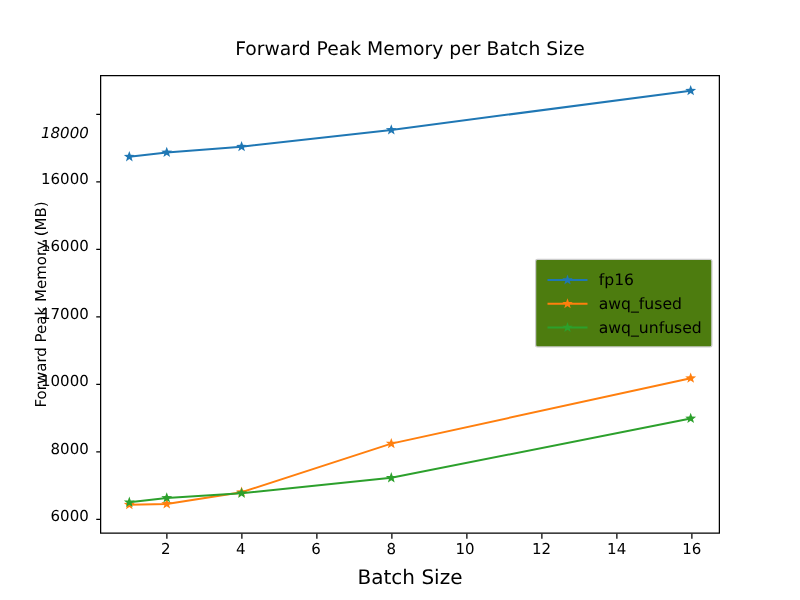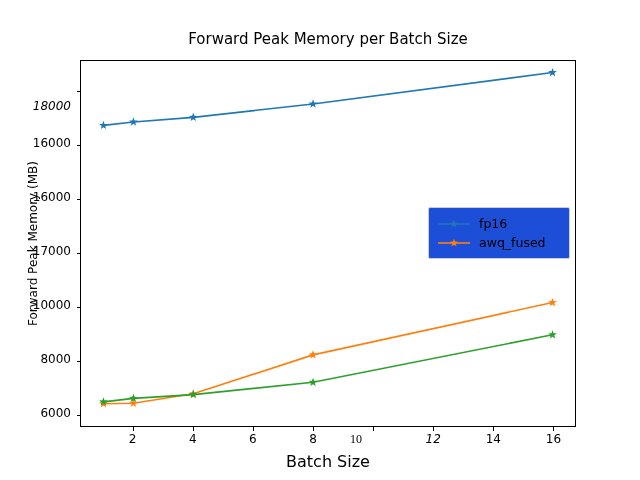--- a/index.html
+++ b/index.html
@@ -104,21 +104,21 @@
     left: 76.5px;
   }
   #legend {
     position: absolute;
     left: 428px;
     top: 207px;
     width: 142px;
     box-sizing: border-box;
     border: 0.8px solid #cccccc;
     border-radius: 2px;
-    background: #1d4ed8;
+    background: #4d7c0f;
     padding: 6px 8px 6px 8px;
   }
   .legend-row {
     display: flex;
     align-items: center;
     height: 19px;
   }
   .legend-swatch {
     width: 34px;
     height: 14px;
@@ -174,23 +174,23 @@
   <div id="tick-layer">
       <div class="xtick-mark" style="left: 132.606px;"></div>
       <div class="xtick-label" style="left: 132.606px;">2</div>
       <div class="xtick-mark" style="left: 192.727px;"></div>
       <div class="xtick-label" style="left: 192.727px;">4</div>
       <div class="xtick-mark" style="left: 252.848px;"></div>
       <div class="xtick-label" style="left: 252.848px;">6</div>
       <div class="xtick-mark" style="left: 312.97px;"></div>
       <div class="xtick-label" style="left: 312.97px;">8</div>
       <div class="xtick-mark" style="left: 373.091px;"></div>
-      <div class="xtick-label" style="left: 356px; font-family: Liberation Serif, serif;">10</div>
+      <div class="xtick-label" style="left: 372px;">10</div>
       <div class="xtick-mark" style="left: 433.212px;"></div>
-      <div class="xtick-label" style="left: 433.212px; font-style: italic;">12</div>
+      <div class="xtick-label" style="left: 433.212px;">12</div>
       <div class="xtick-mark" style="left: 493.333px;"></div>
       <div class="xtick-label" style="left: 493.333px;">14</div>
       <div class="xtick-mark" style="left: 553.455px;"></div>
       <div class="xtick-label" style="left: 553.455px;">16</div>
       <div class="ytick-mark" style="top: 414.857px;"></div>
       <div class="ytick-label" style="top: 414.857px;">6000</div>
       <div class="ytick-mark" style="top: 360.886px;"></div>
       <div class="ytick-label" style="top: 360.886px;">8000</div>
       <div class="ytick-mark" style="top: 306.915px;"></div>
       <div class="ytick-label" style="top: 306.915px;">10000</div>
@@ -219,15 +219,24 @@
       </div>
       <div class="legend-row">
         <span class="legend-swatch">
           <svg width="34" height="14" viewBox="0 0 34 14">
             <line x1="1" y1="7" x2="33" y2="7" stroke="#ff7f0e" stroke-width="1.6"></line>
             <path d="M17.00,2.60 L18.06,5.54 L21.18,5.64 L18.71,7.56 L19.59,10.56 L17.00,8.80 L14.41,10.56 L15.29,7.56 L12.82,5.64 L15.94,5.54 Z" fill="#ff7f0e"></path>
           </svg>
         </span>
         <span class="legend-label">awq_fused</span>
       </div>
+      <div class="legend-row">
+        <span class="legend-swatch">
+          <svg width="34" height="14" viewBox="0 0 34 14">
+            <line x1="1" y1="7" x2="33" y2="7" stroke="#2ca02c" stroke-width="1.6"></line>
+            <path d="M17.00,2.60 L18.06,5.54 L21.18,5.64 L18.71,7.56 L19.59,10.56 L17.00,8.80 L14.41,10.56 L15.29,7.56 L12.82,5.64 L15.94,5.54 Z" fill="#2ca02c"></path>
+          </svg>
+        </span>
+        <span class="legend-label">awq_unfused</span>
+      </div>
     </div>
 
 </div>
 
 </body></html>

